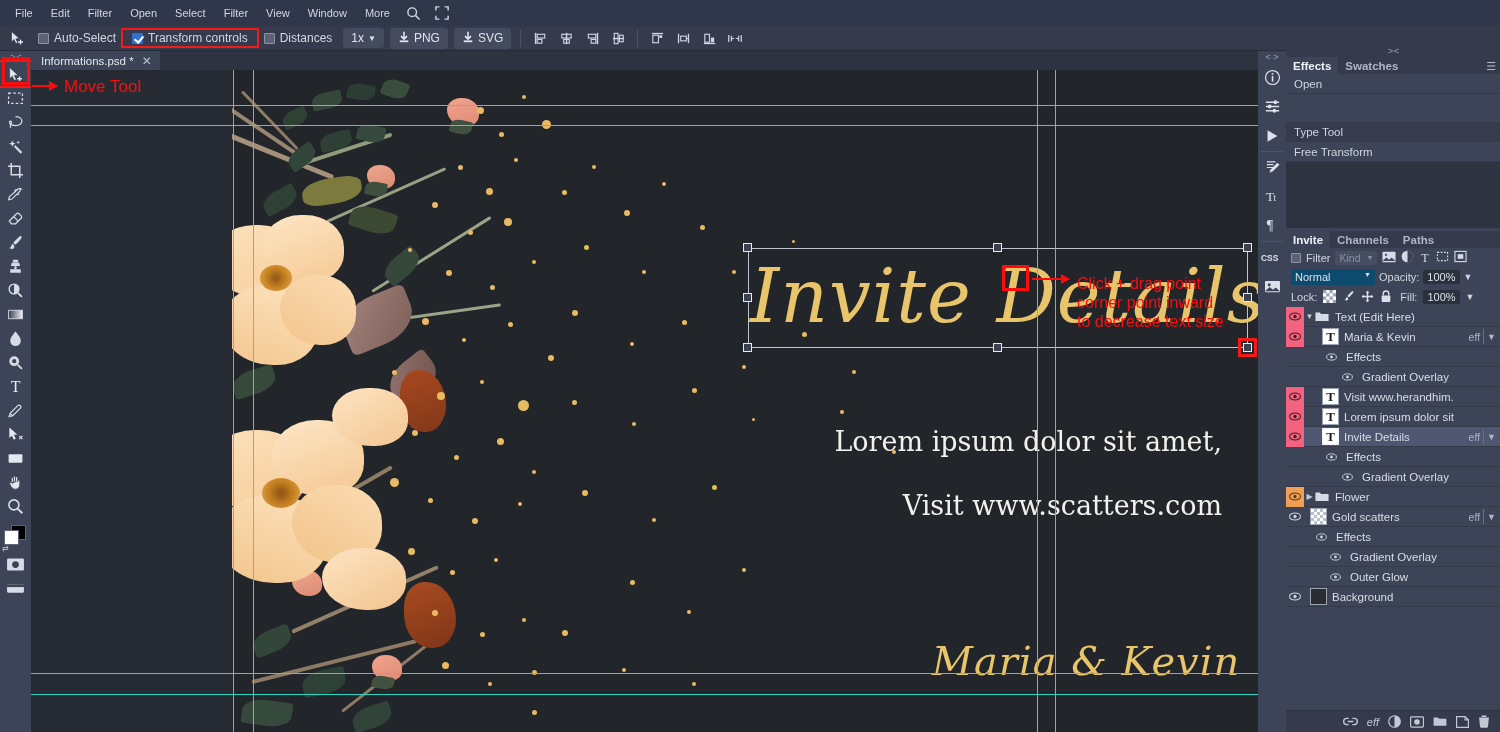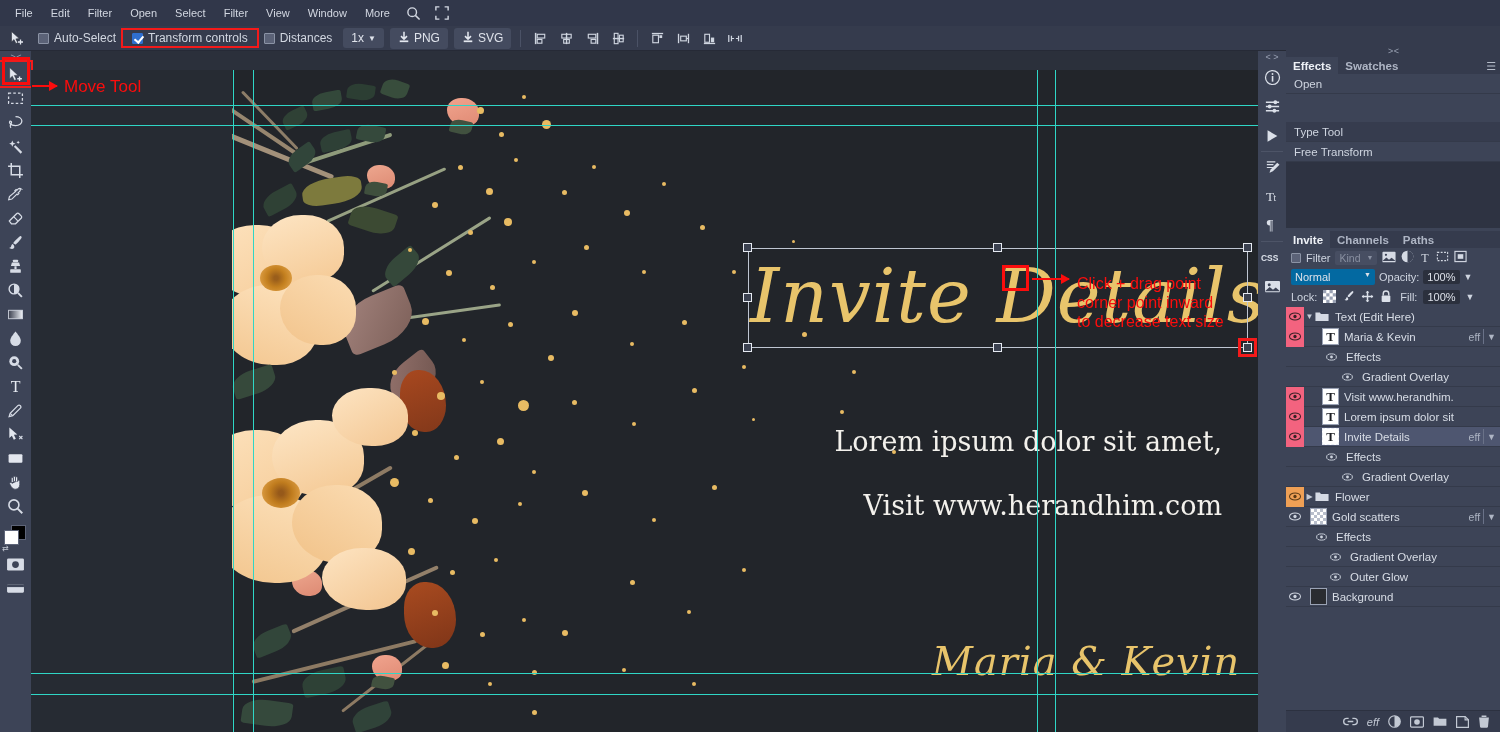--- a/index.html
+++ b/index.html
@@ -175,21 +175,21 @@
   }
   .kind-sel {
     background:#474e62; border-radius:2px; padding:1px 4px; font-size:10.5px;
     color:#8990a1; display:flex; align-items:center; gap:6px;
   }
   .blend-row {
     height:20px; display:flex; align-items:center; gap:4px; padding:0 5px;
     font-size:11px; color:#cfd5e0;
   }
   .blend-sel {
-    background:#0369a1; border-radius:2px; padding:2px 4px; width:84px;
+    background:#0c4a6e; border-radius:2px; padding:2px 4px; width:84px;
     font-size:11px; color:#dde1e9; display:flex; align-items:flex-start; justify-content:space-between;
   }
   .opacity-val { background:#2b303d; padding:1px 4px; border-radius:2px; font-size:11px; color:#dde1e9;}
   .lock-row {
     height:20px; display:flex; align-items:center; gap:6px; padding:0 5px;
     font-size:11px; color:#cfd5e0;
   }
 
   .layer-list { position:relative; background:#3d4457; }
   .lrow {
@@ -490,20 +490,26 @@
         </svg>
     </div>
     <div class="tool">
       <svg width="19" height="15" viewBox="0 0 20 16">
           <rect x="1" y="3.5" width="18" height="9" rx="1.2" fill="#d7dce6"></rect>
           <rect x="1" y="3.5" width="18" height="3" fill="#3d4457"></rect>
         </svg>
     </div>
   </div>
 
+  <div class="tabbar">
+    <div class="doctab">
+      <span>Informations.psd *</span>
+      <span class="tab-close">✕</span>
+    </div>
+  </div>
 
   <div class="canvasarea">
 
     <div class="artboard">
 
       <div class="flowers">
 
         <div class="stem" style="left:-10px;top:60px;width:120px;height:5px;transform:rotate(22deg);background:#a3917a;"></div>
         <div class="stem" style="left:-5px;top:35px;width:95px;height:4px;transform:rotate(34deg);background:#97866f;"></div>
         <div class="stem" style="left:10px;top:20px;width:80px;height:3px;transform:rotate(46deg);background:#8d7d68;"></div>
@@ -646,21 +652,21 @@
         <div class="handle" style="left:-5px;top:45px;"></div>
         <div class="handle" style="left:495px;top:45px;"></div>
         <div class="handle" style="left:-5px;top:95px;"></div>
         <div class="handle" style="left:245px;top:95px;"></div>
         <div class="handle handle-hl" style="left:495px;top:95px;"></div>
       </div>
 
       <div class="body-text">
         <div>Lorem ipsum dolor sit amet,</div>
         <span class="gap"></span>
-        <div>Visit www.herandhim.com</div>
+        <div>Visit www.scatters.com</div>
       </div>
 
       <div class="signature">Maria &amp; Kevin</div>
     </div>
 
     <div class="guide-v" style="left:202px;"></div>
     <div class="guide-v" style="left:222px;"></div>
     <div class="guide-v" style="left:1006px;"></div>
     <div class="guide-v" style="left:1024px;"></div>
     <div class="guide-h" style="top:35px;"></div>

